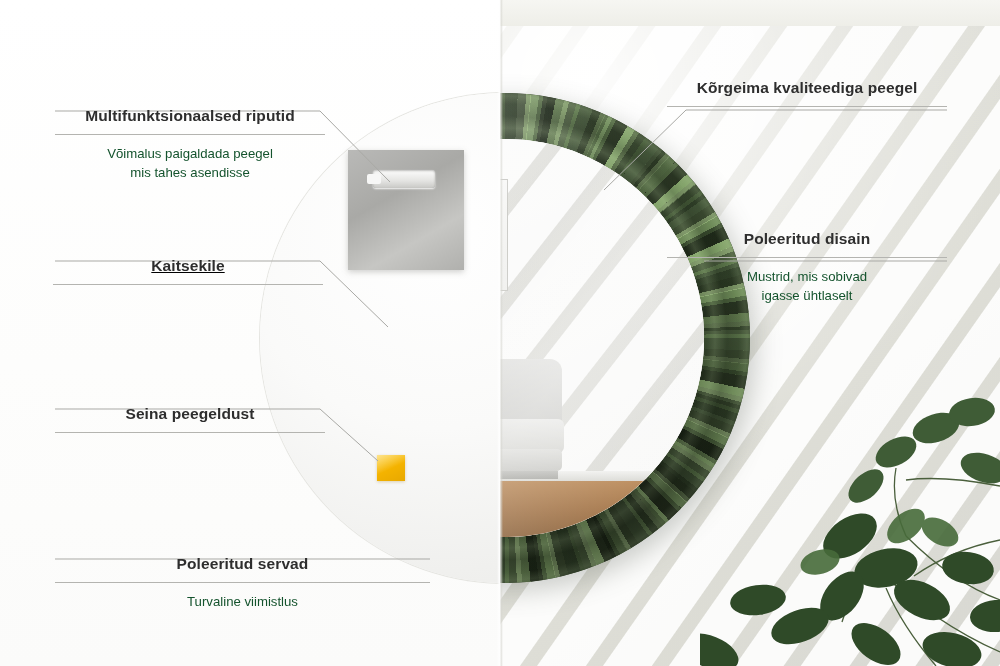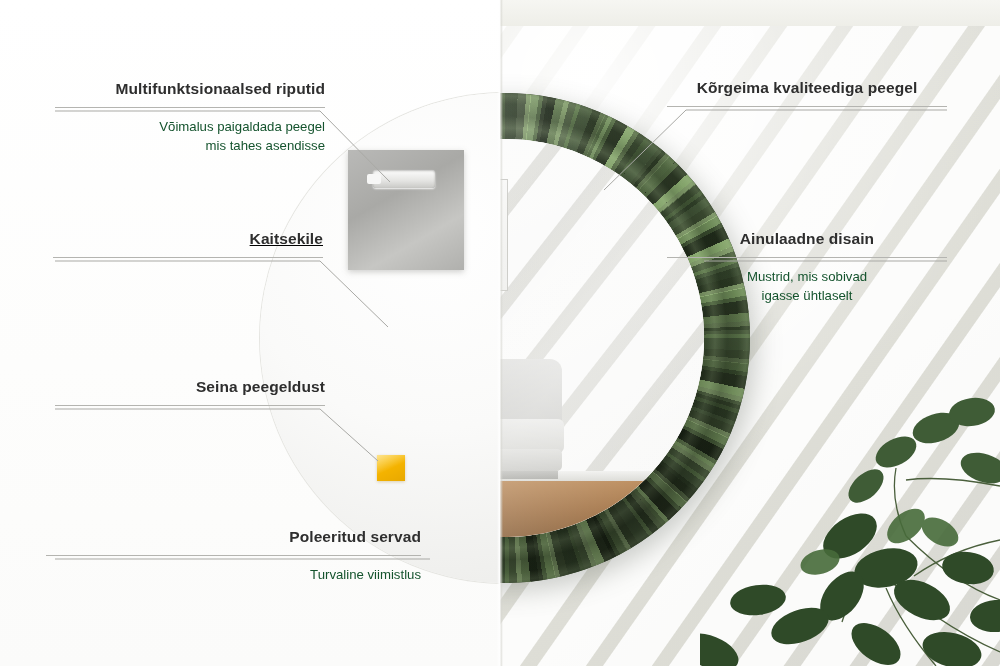--- a/index.html
+++ b/index.html
@@ -226,21 +226,21 @@
   .callout .title {
     font-size:15.5px; font-weight:bold; color:#2e2e2e; letter-spacing:0.1px;
     white-space:nowrap;
   }
   .callout .rule {
     height:1px; background:#b4b4b0; margin:9px 0 10px 0;
   }
   .callout .desc {
     font-size:13.2px; color:#14532d; line-height:1.42; white-space:pre-line;
   }
-  .callout.left  { text-align:right;  }
+  .callout.left  { text-align:center;margin-top:27px;  }
   .callout.right { text-align:center; }
 
   
   #leaders { position:absolute; left:0; top:0; width:1000px; height:666px; pointer-events:none; }
 </style>
 </head>
 <body>
 
 <div id="stage">
 
@@ -358,32 +358,32 @@
   <div class="callout left" style="left:53px; top:230px; width:270px;text-decoration:underline;">
     <div class="title">Kaitsekile</div>
     <div class="rule"></div>
   </div>
 
   <div class="callout left" style="left:55px; top:378px; width:270px;">
     <div class="title">Seina peegeldust</div>
     <div class="rule"></div>
   </div>
 
-  <div class="callout left" style="left:46px; top:528px; width:375px;">
+  <div class="callout left" style="left:55px; top:528px; width:375px;">
     <div class="title">Poleeritud servad</div>
     <div class="rule"></div>
     <div class="desc">Turvaline viimistlus</div>
   </div>
 
   <div class="callout right" style="left:667px; top:79px; width:280px;">
     <div class="title">Kõrgeima kvaliteediga peegel</div>
     <div class="rule"></div>
   </div>
 
   <div class="callout right" style="left:667px; top:230px; width:280px;">
-    <div class="title">Ainulaadne disain</div>
+    <div class="title">Poleeritud disain</div>
     <div class="rule"></div>
     <div class="desc">Mustrid, mis sobivad
 igasse ühtlaselt</div>
   </div>
 
   <div class="split-edge"></div>
 </div>
 
 </body></html>

